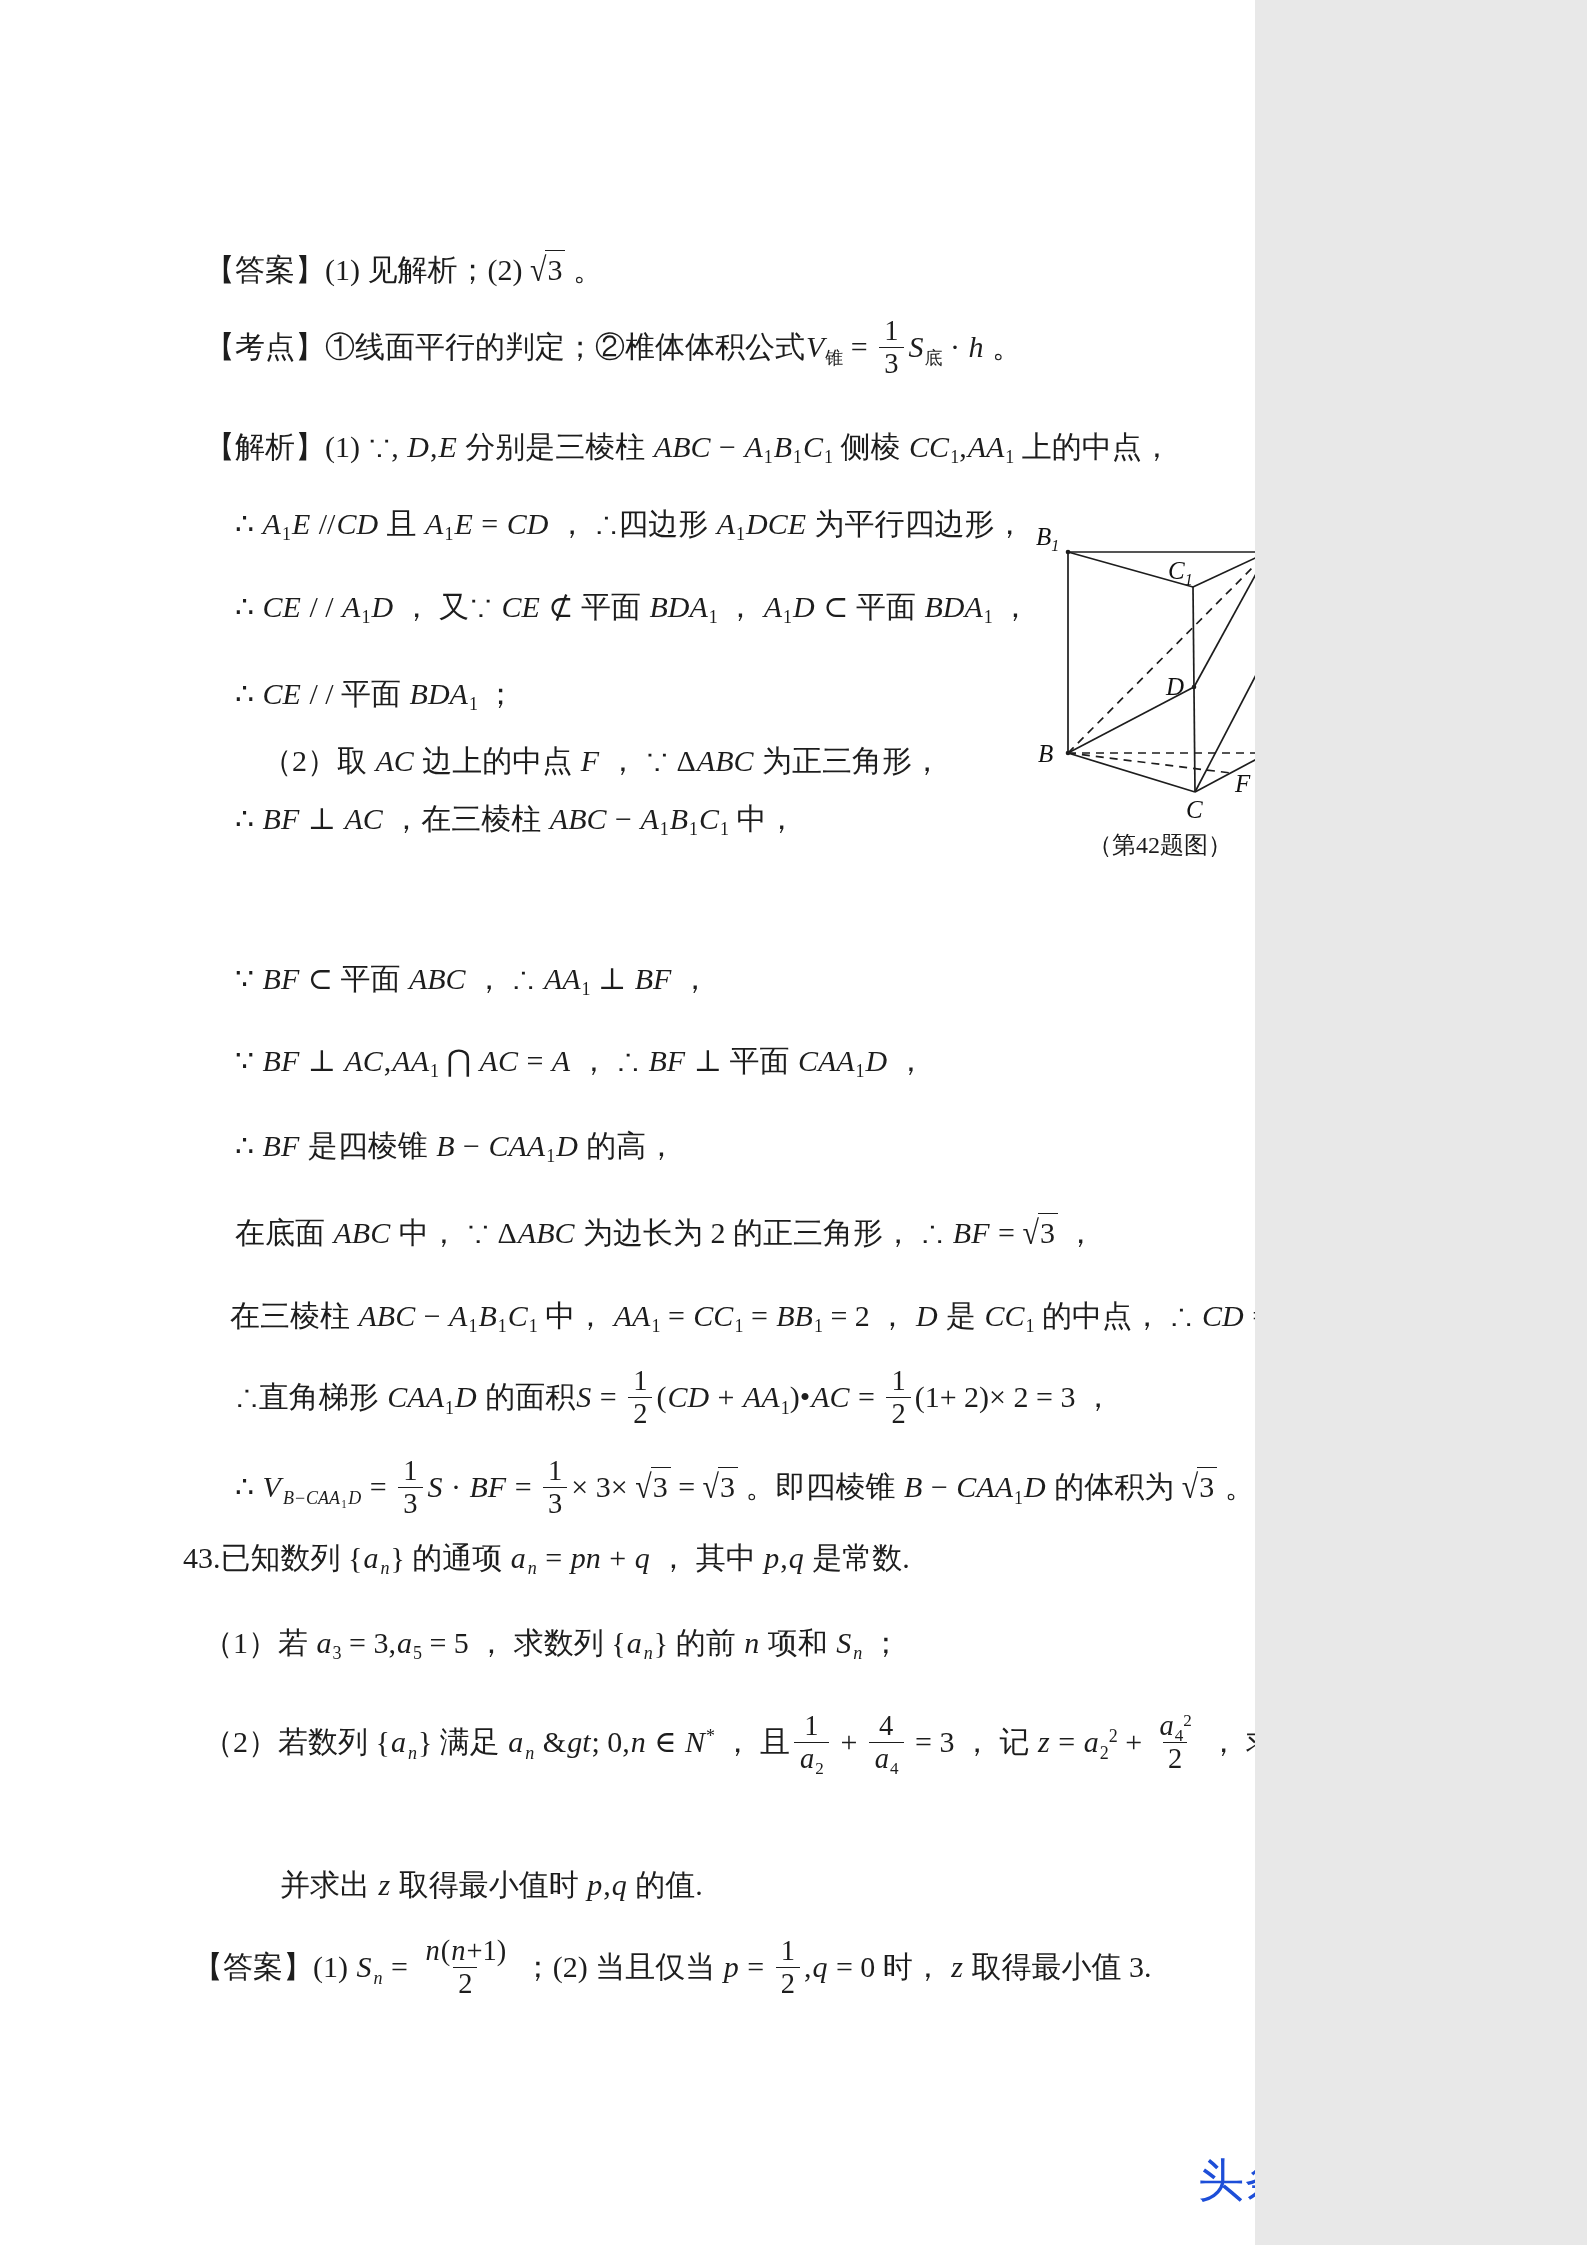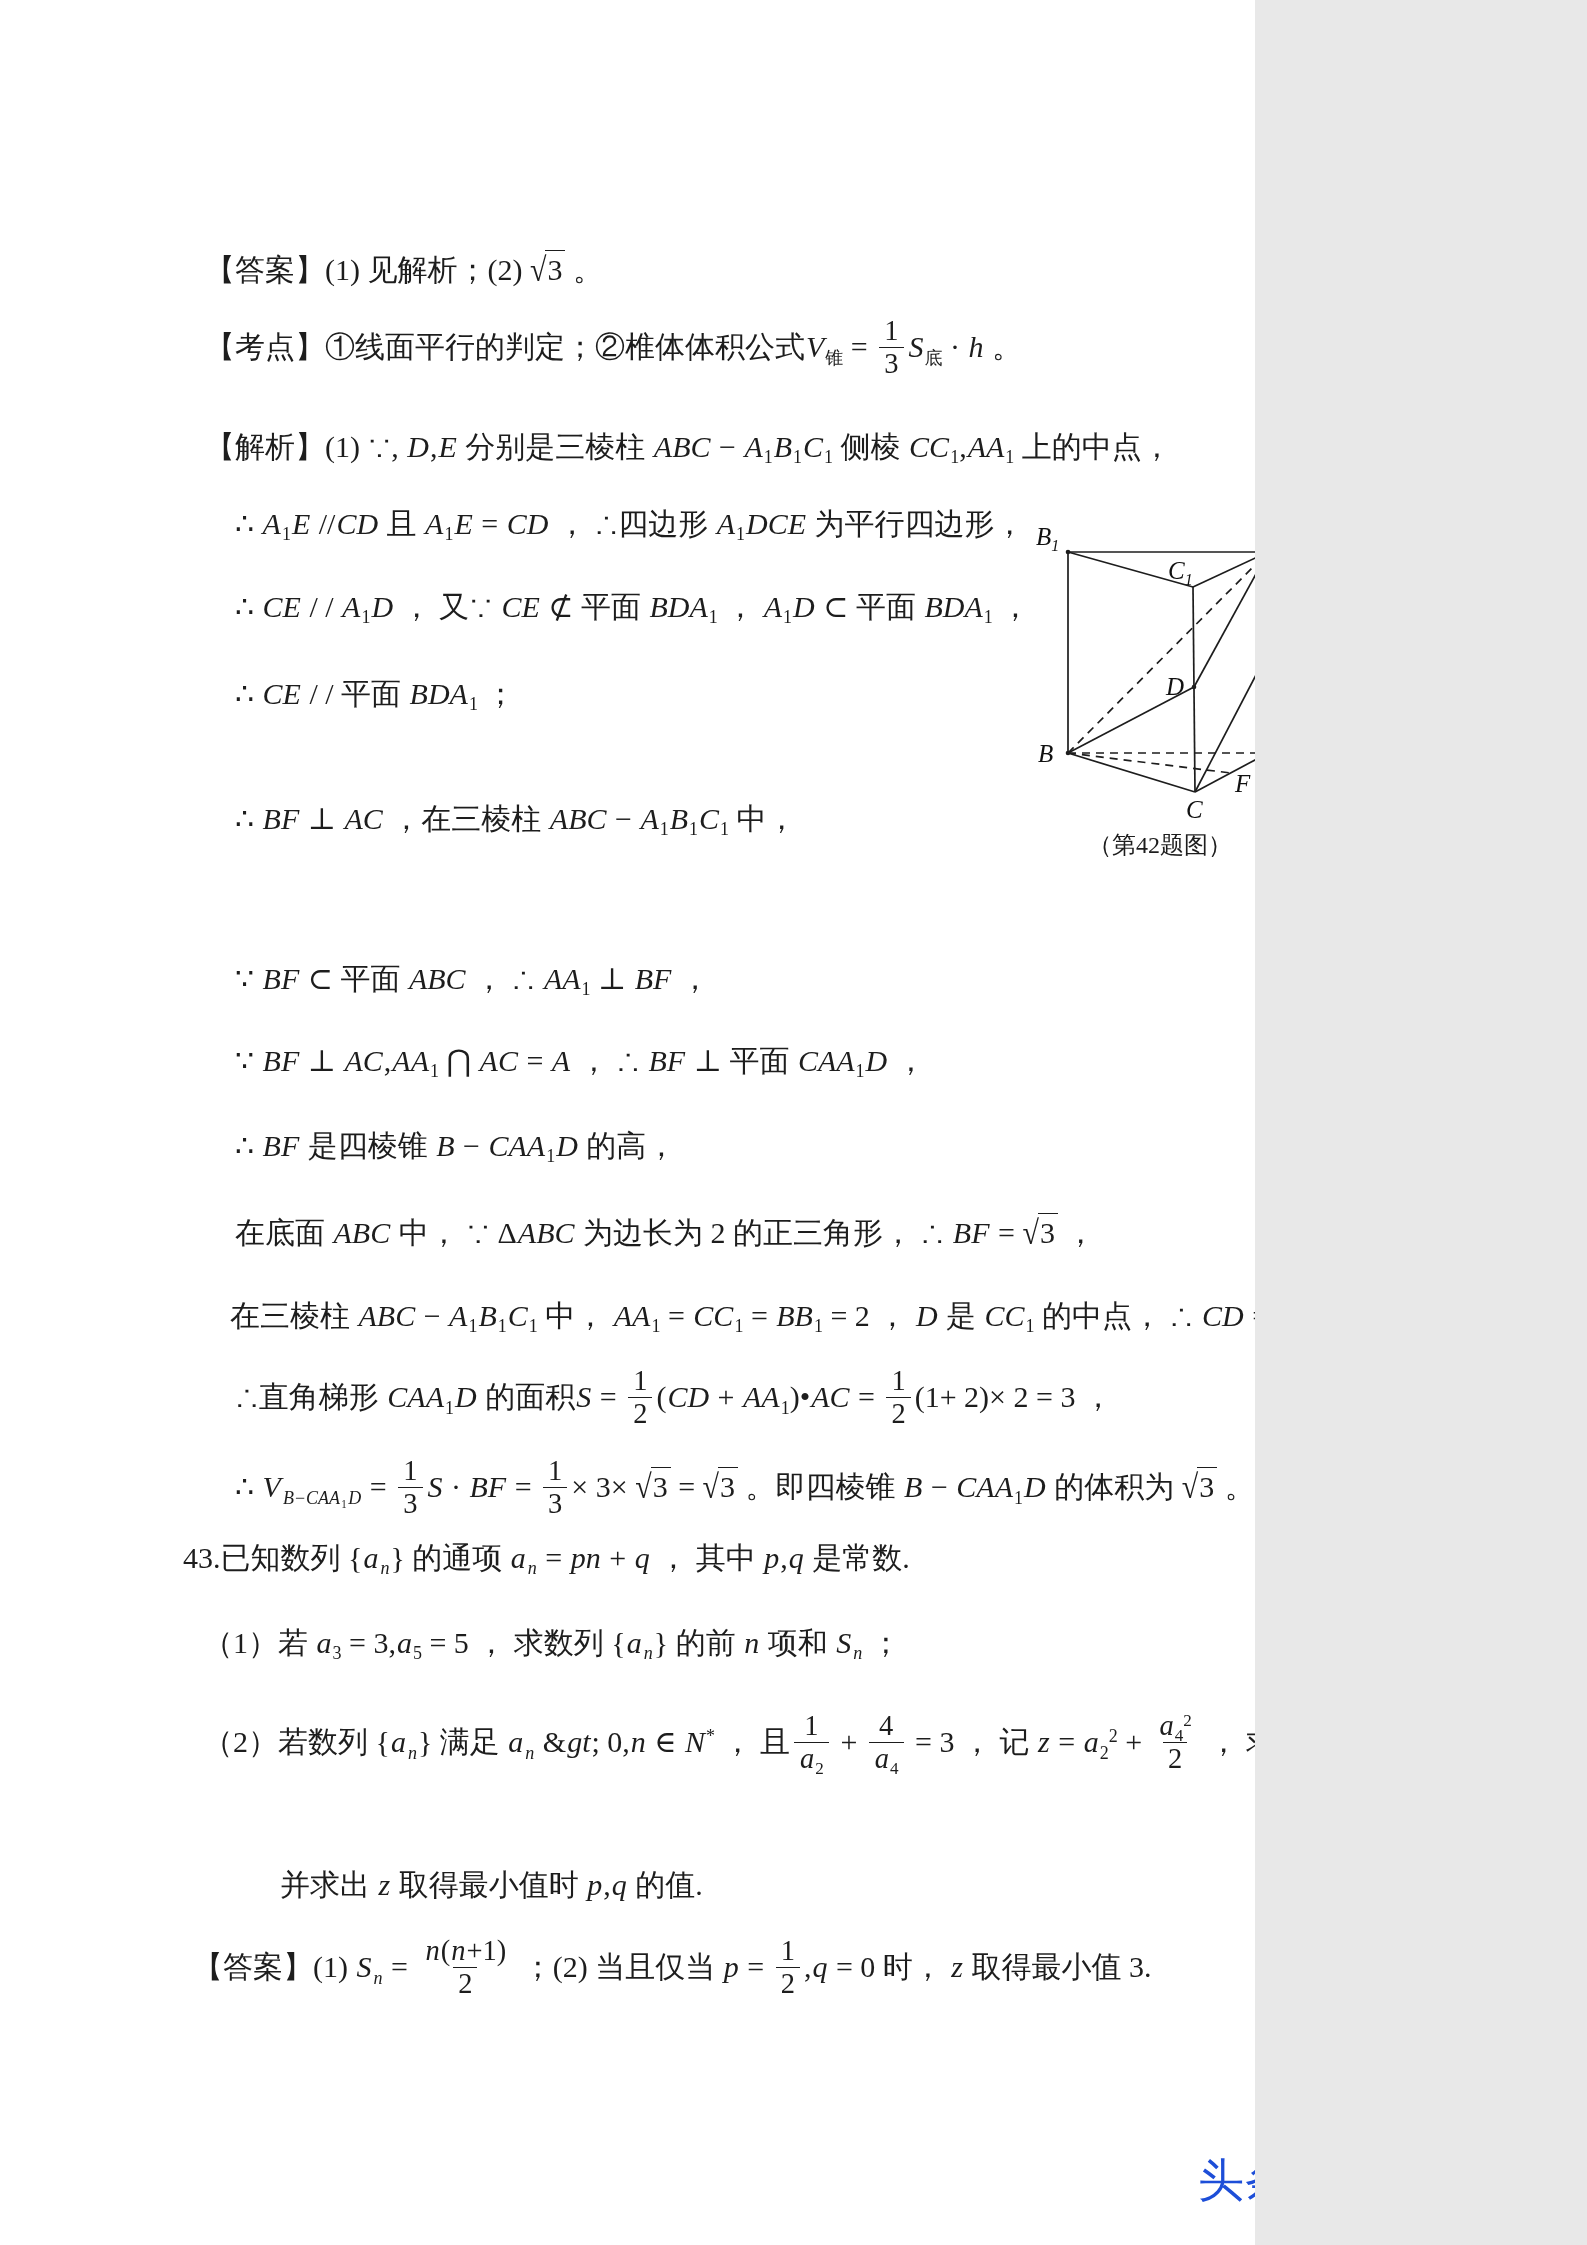--- a/index.html
+++ b/index.html
@@ -63,20 +63,21 @@
 
   <div class="line" style="left:205px;top:250px;">【答案】(1) 见解析；(2) <span class="sqrt"><span class="srad">√</span><span class="sbar">3</span></span> 。</div>
   <div class="line" style="left:205px;top:318px;">【考点】①线面平行的判定；②椎体体积公式<i>V</i><sub>锥</sub> = <span class="frac">
         <span class="fnum">1</span>
         <span class="fden">3</span>
       </span><i>S</i><sub>底</sub> · <i>h</i> 。</div>
   <div class="line" style="left:205px;top:428px;">【解析】(1) ∵, <i>D</i>,<i>E</i> 分别是三棱柱 <i>ABC</i> − <i>A</i><sub>1</sub><i>B</i><sub>1</sub><i>C</i><sub>1</sub> 侧棱 <i>CC</i><sub>1</sub>,<i>AA</i><sub>1</sub> 上的中点，</div>
   <div class="line" style="left:235px;top:505px;">∴ <i>A</i><sub>1</sub><i>E</i> //<i>CD</i> 且 <i>A</i><sub>1</sub><i>E</i> = <i>CD</i> ， ∴四边形 <i>A</i><sub>1</sub><i>DCE</i> 为平行四边形，</div>
   <div class="line" style="left:235px;top:588px;">∴ <i>CE</i> / / <i>A</i><sub>1</sub><i>D</i> ， 又∵ <i>CE</i> ⊄ 平面 <i>BDA</i><sub>1</sub> ， <i>A</i><sub>1</sub><i>D</i> ⊂ 平面 <i>BDA</i><sub>1</sub> ，</div>
   <div class="line" style="left:235px;top:675px;">∴ <i>CE</i> / / 平面 <i>BDA</i><sub>1</sub> ；</div>
+  <div class="line" style="left:262px;top:742px;">（2）取 <i>AC</i> 边上的中点 <i>F</i> ， ∵ Δ<i>ABC</i> 为正三角形，</div>
   <div class="line" style="left:235px;top:800px;">∴ <i>BF</i> ⊥ <i>AC</i> ，在三棱柱 <i>ABC</i> − <i>A</i><sub>1</sub><i>B</i><sub>1</sub><i>C</i><sub>1</sub> 中，</div>
   <div class="line" style="left:235px;top:960px;text-align:center;">∵ <i>BF</i> ⊂ 平面 <i>ABC</i> ， ∴ <i>AA</i><sub>1</sub> ⊥ <i>BF</i> ，</div>
   <div class="line" style="left:235px;top:1042px;">∵ <i>BF</i> ⊥ <i>AC</i>,<i>AA</i><sub>1</sub> ⋂ <i>AC</i> = <i>A</i> ， ∴ <i>BF</i> ⊥ 平面 <i>CAA</i><sub>1</sub><i>D</i> ，</div>
   <div class="line" style="left:235px;top:1127px;">∴ <i>BF</i> 是四棱锥 <i>B</i> − <i>CAA</i><sub>1</sub><i>D</i> 的高，</div>
   <div class="line" style="left:235px;top:1213px;">在底面 <i>ABC</i> 中， ∵ Δ<i>ABC</i> 为边长为 2 的正三角形， ∴ <i>BF</i> = <span class="sqrt"><span class="srad">√</span><span class="sbar">3</span></span> ，</div>
   <div class="line" style="left:230px;top:1297px;">在三棱柱 <i>ABC</i> − <i>A</i><sub>1</sub><i>B</i><sub>1</sub><i>C</i><sub>1</sub> 中， <i>AA</i><sub>1</sub> = <i>CC</i><sub>1</sub> = <i>BB</i><sub>1</sub> = 2 ， <i>D</i> 是 <i>CC</i><sub>1</sub> 的中点， ∴ <i>CD</i> = 1 ，</div>
   <div class="line" style="left:235px;top:1368px;">∴直角梯形 <i>CAA</i><sub>1</sub><i>D</i> 的面积<i>S</i> = <span class="frac">
         <span class="fnum">1</span>
         <span class="fden">2</span>
       </span>(<i>CD</i> + <i>AA</i><sub>1</sub>)•<i>AC</i> = <span class="frac">

